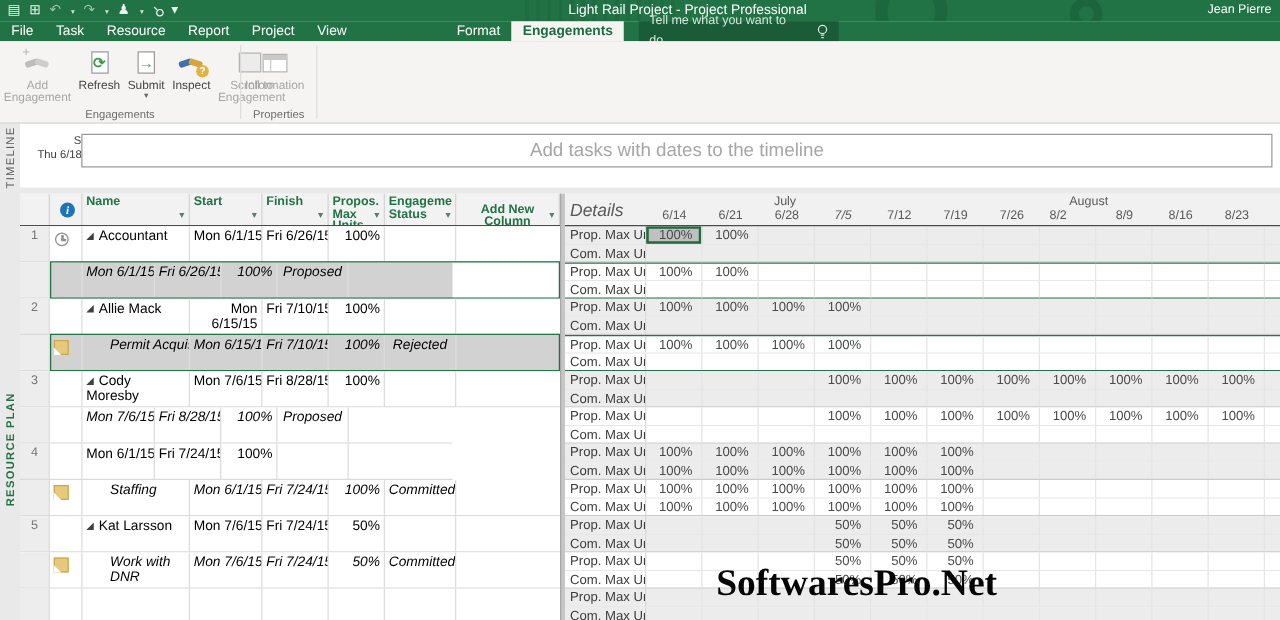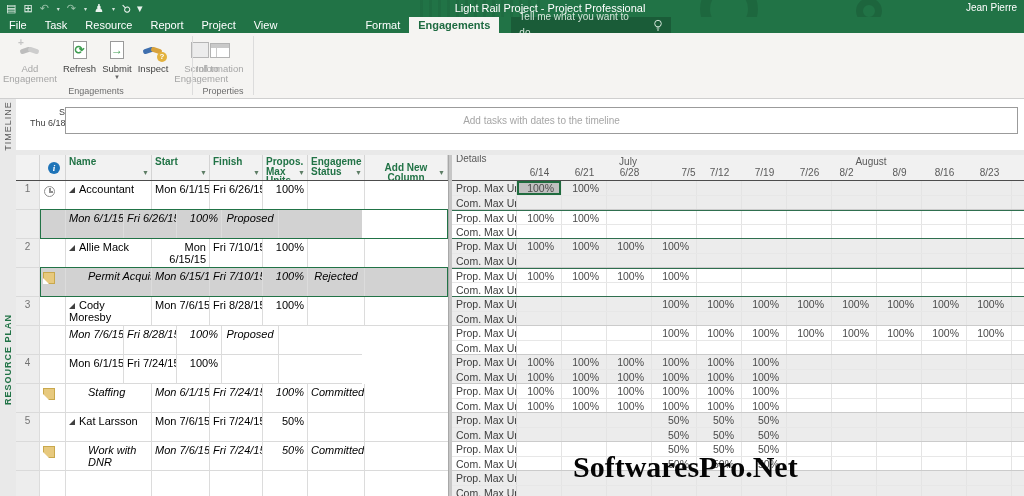--- a/index.html
+++ b/index.html
@@ -63,21 +63,21 @@
   .infoic::after { content:""; position:absolute; left:5px; top:4px; bottom:0; width:1px; background:#c9c9c9; }
 
   
   .tl-strip { position:absolute; left:0; top:99px; width:16px; height:51px; background:#e9e9e9; }
   .vlabel { position:absolute; transform:rotate(-90deg); transform-origin:center; white-space:nowrap; }
   .tl-strip .vlabel { left:-29px; top:22px; width:74px; text-align:center; font-size:9px; letter-spacing:1px; color:#595959; }
   .tl-panel { position:absolute; left:16px; top:99px; width:1008px; height:51px; background:#ffffff; }
   .tl-start { position:absolute; left:2px; top:8px; width:60px; text-align:right; font-size:9px; color:#3f3f3f; line-height:11px; }
   .tl-bar { position:absolute; left:49px; top:8px; width:953px; height:27px; border:1px solid #9b9b9b; background:#fff;
             display:flex; align-items:center; justify-content:center; }
-  .tl-bar .ph { color:#a6a6a6; font-size:10px; }
+  .tl-bar .ph { color:#a6a6a6; font-size:15px; }
 
   
   .rp-strip { position:absolute; left:0; top:155px; width:16px; height:341px; background:#e9e9e9; }
   .rp-strip .vlabel { left:-37px; top:200px; width:90px; text-align:center; font-size:9px; letter-spacing:1px;
                       color:#217346; font-weight:bold; }
 
   .grid { position:absolute; left:16px; top:155px; width:432px; height:341px; background:#fff; overflow:hidden; font-size:11px; }
   .thead { display:flex; height:26px; background:#f2f2f2; border-bottom:1px solid #4c4c4c; }
   .th { position:relative; border-right:1px solid #d4d4d4; color:#217346; font-weight:bold; font-size:10px;
         padding:2px 3px; line-height:9.5px; overflow:hidden; }
@@ -109,21 +109,21 @@
   .note-icon::after { content:""; position:absolute; left:-1px; bottom:-1px; border-bottom:6px solid #fff; border-right:6px solid transparent; }
   .pend-icon { position:absolute; left:4px; top:5px; width:11px; height:11px; border:1.5px solid #8f8f8f; border-radius:50%; }
   .pend-icon::after { content:""; position:absolute; left:4px; top:1px; width:1.5px; height:4px; background:#8f8f8f; }
   .pend-icon::before { content:""; position:absolute; left:4px; top:4px; width:4px; height:1.5px; background:#8f8f8f; }
 
   .splitter { position:absolute; left:448px; top:155px; width:4px; height:341px; background:#c6c6c6; border-left:1px solid #a8a8a8; }
 
   
   .details { position:absolute; left:452px; top:155px; width:572px; height:341px; background:#fff; overflow:hidden; }
   .dhead { position:relative; height:26px; background:#f1f1f1; border-bottom:1px solid #4c4c4c; }
-  .dhead .dlabel { position:absolute; left:4px; bottom:16px; font-size:10px; color:#595959; }
+  .dhead .dlabel { position:absolute; left:4px; bottom:4px; font-size:14px; color:#595959;font-style:italic; }
   .dhead .month { position:absolute; top:1px; transform:translateX(-50%); font-size:10px; color:#595959; }
   .dhead .date { position:absolute; bottom:2px; text-align:center; font-size:10px; color:#595959; }
   .pair { }
   .pair.shade .drow { background:#ececec; }
   .pair.hl .drow:first-child { border-top:1px solid #2f6f4f; }
   .pair.hl .drow:last-child { border-bottom:1px solid #2f6f4f; }
   .drow { display:flex; height:14.5px; background:#fff; border-bottom:1px solid #e7e7e7; }
   .pair .drow:last-child { border-bottom:1px solid #cbcbcb; }
   .dlabcell { width:65px; padding:1px 0 0 4px; font-size:10.5px; color:#3c3c3c; border-right:1px solid #d8d8d8;
               white-space:nowrap; overflow:hidden; flex:0 0 auto; }
@@ -428,21 +428,21 @@
 <div class="splitter"></div>
 
 <div class="details">
   <div class="dhead">
     <span class="dlabel">Details</span>
   <span class="month" style="left: 176px;">July</span>
       <span class="month" style="left: 419px;">August</span>
       <span class="date" style="left: 65px; width: 45px;">6/14</span>
       <span class="date" style="left: 110px; width: 45px;">6/21</span>
       <span class="date" style="left: 155px; width: 45px; text-align: center;">6/28</span>
-      <span class="date" style="left: 214px; width: 45px;">7/5</span>
+      <span class="date" style="left: 200px; width: 45px; font-style: italic;">7/5</span>
       <span class="date" style="left: 245px; width: 45px;">7/12</span>
       <span class="date" style="left: 290px; width: 45px;">7/19</span>
       <span class="date" style="left: 335px; width: 45px;">7/26</span>
       <span class="date" style="left: 372px; width: 45px; text-align: center;">8/2</span>
       <span class="date" style="left: 425px; width: 45px;">8/9</span>
       <span class="date" style="left: 470px; width: 45px;">8/16</span>
       <span class="date" style="left: 515px; width: 45px;">8/23</span>
       <span class="date" style="left: 560px; width: 45px;">8/30</span>
     </div>
   <div class="dbody">

